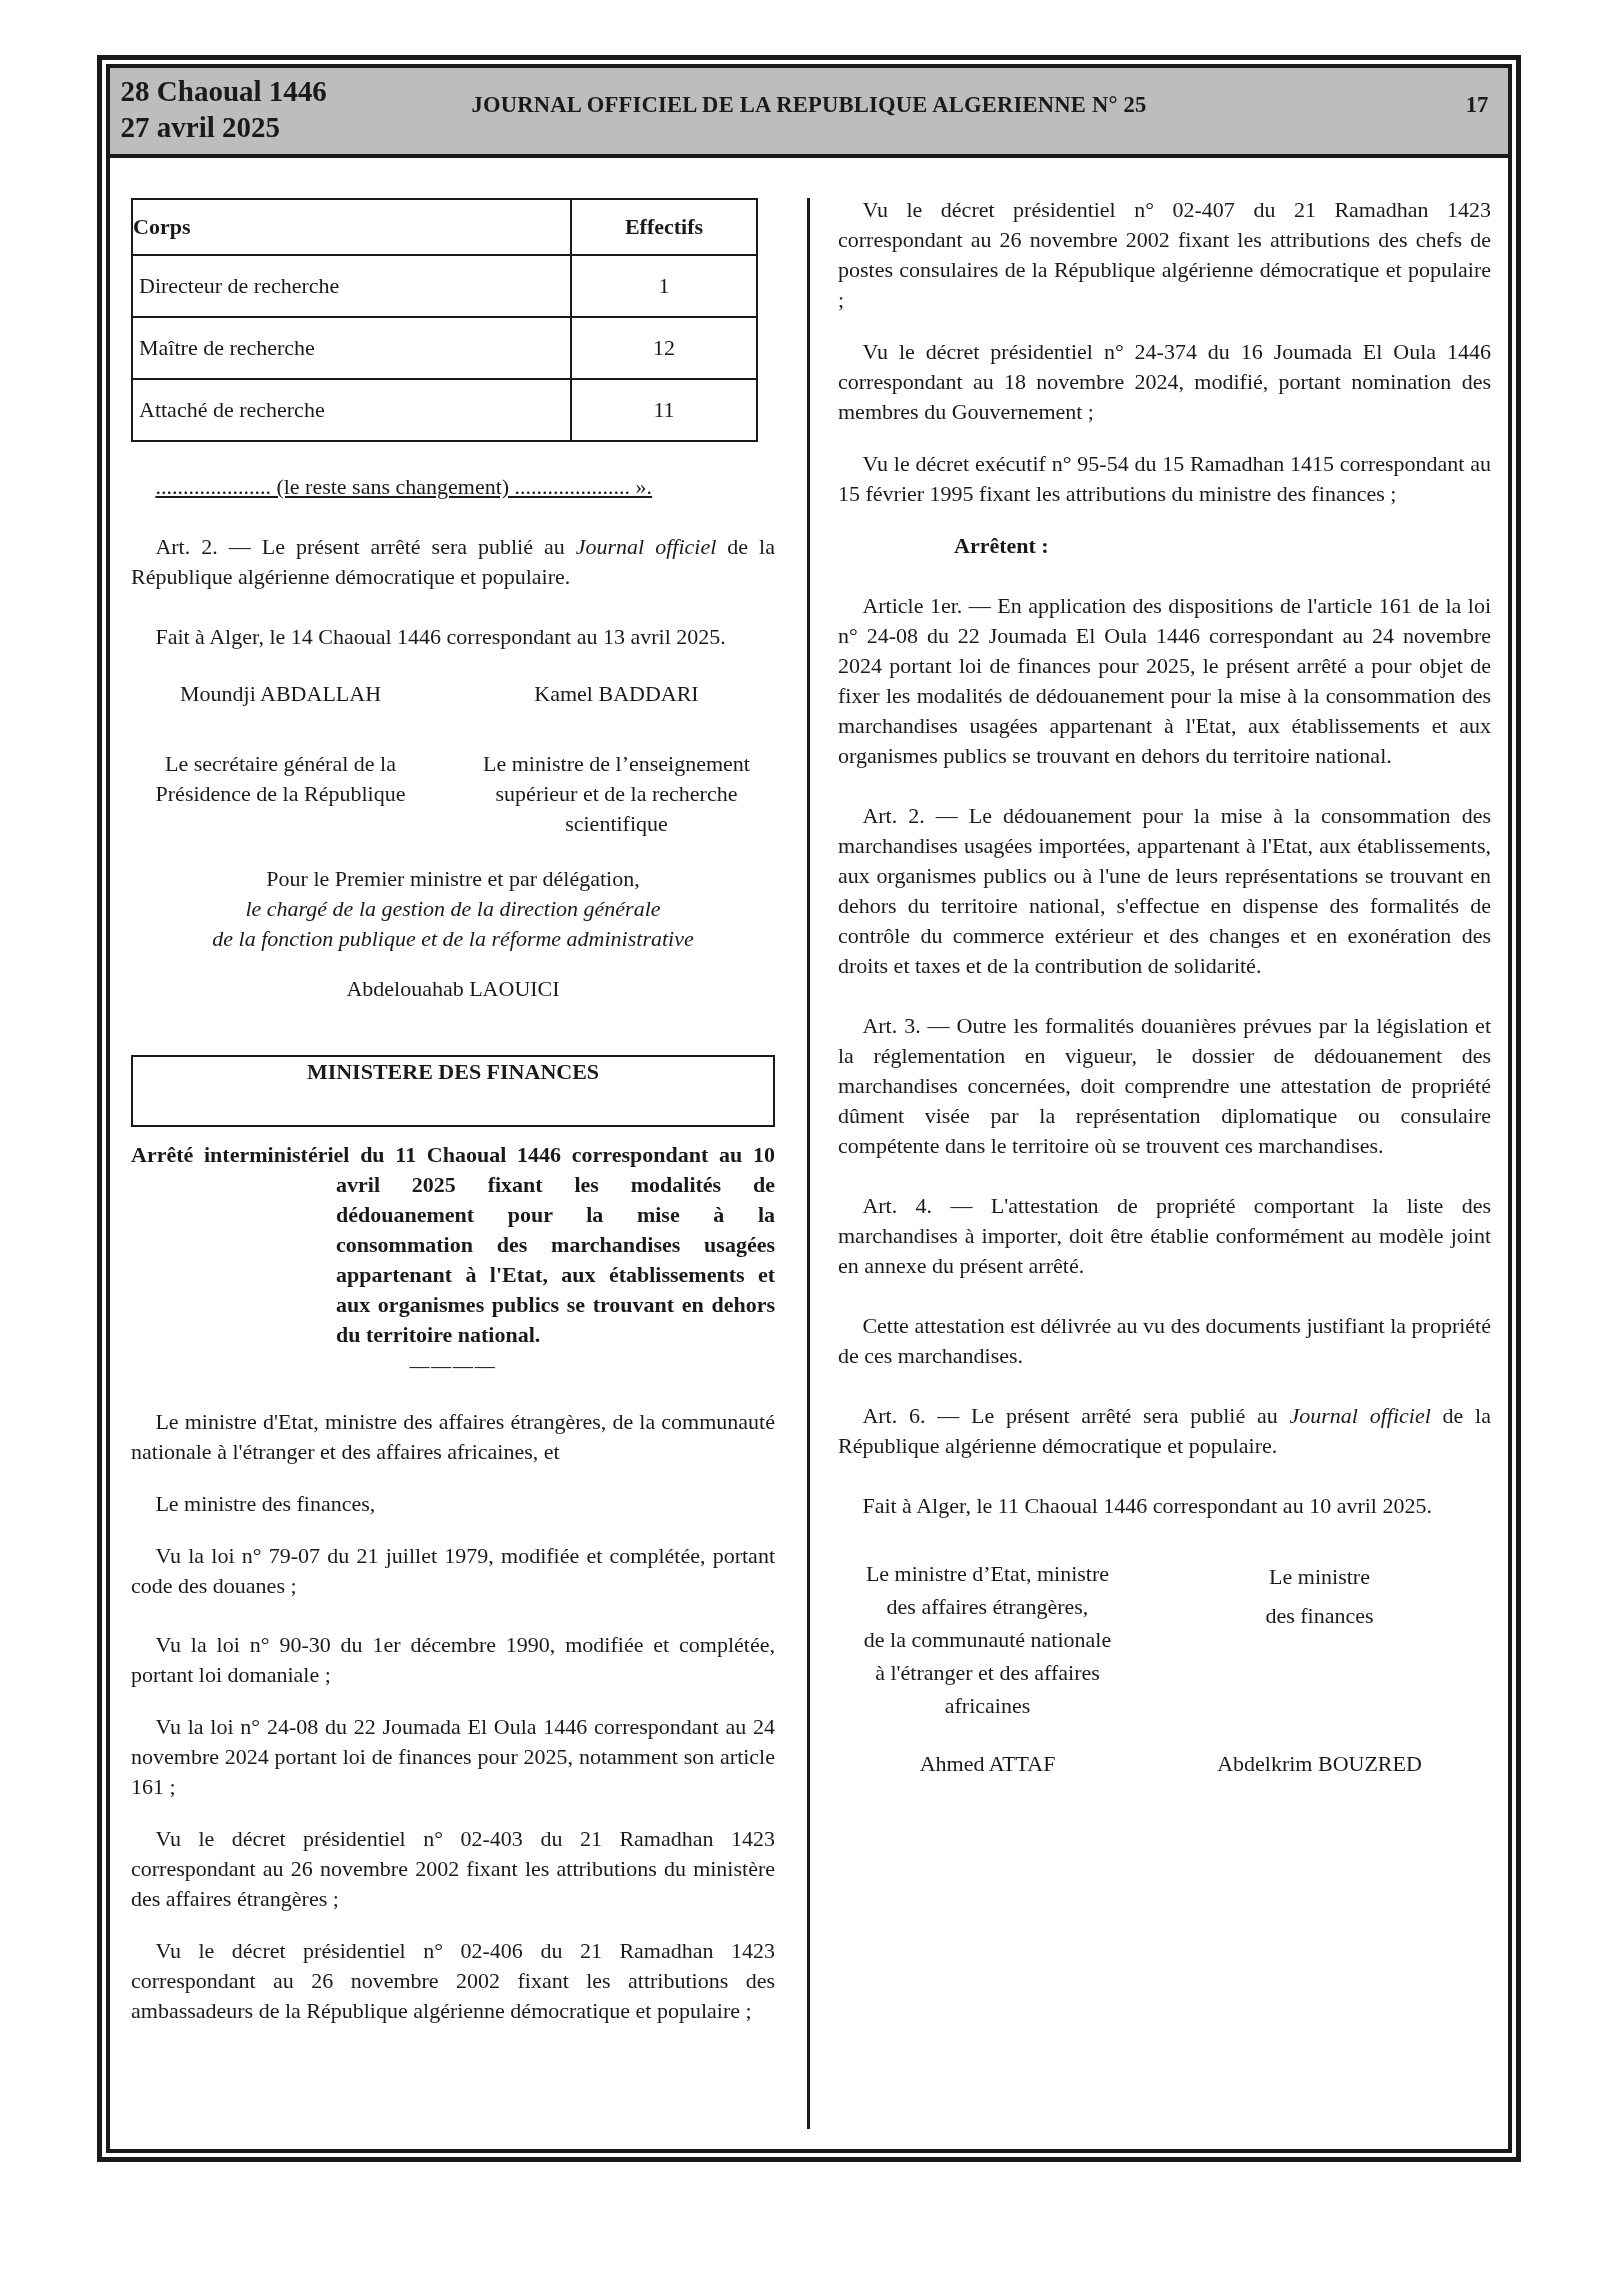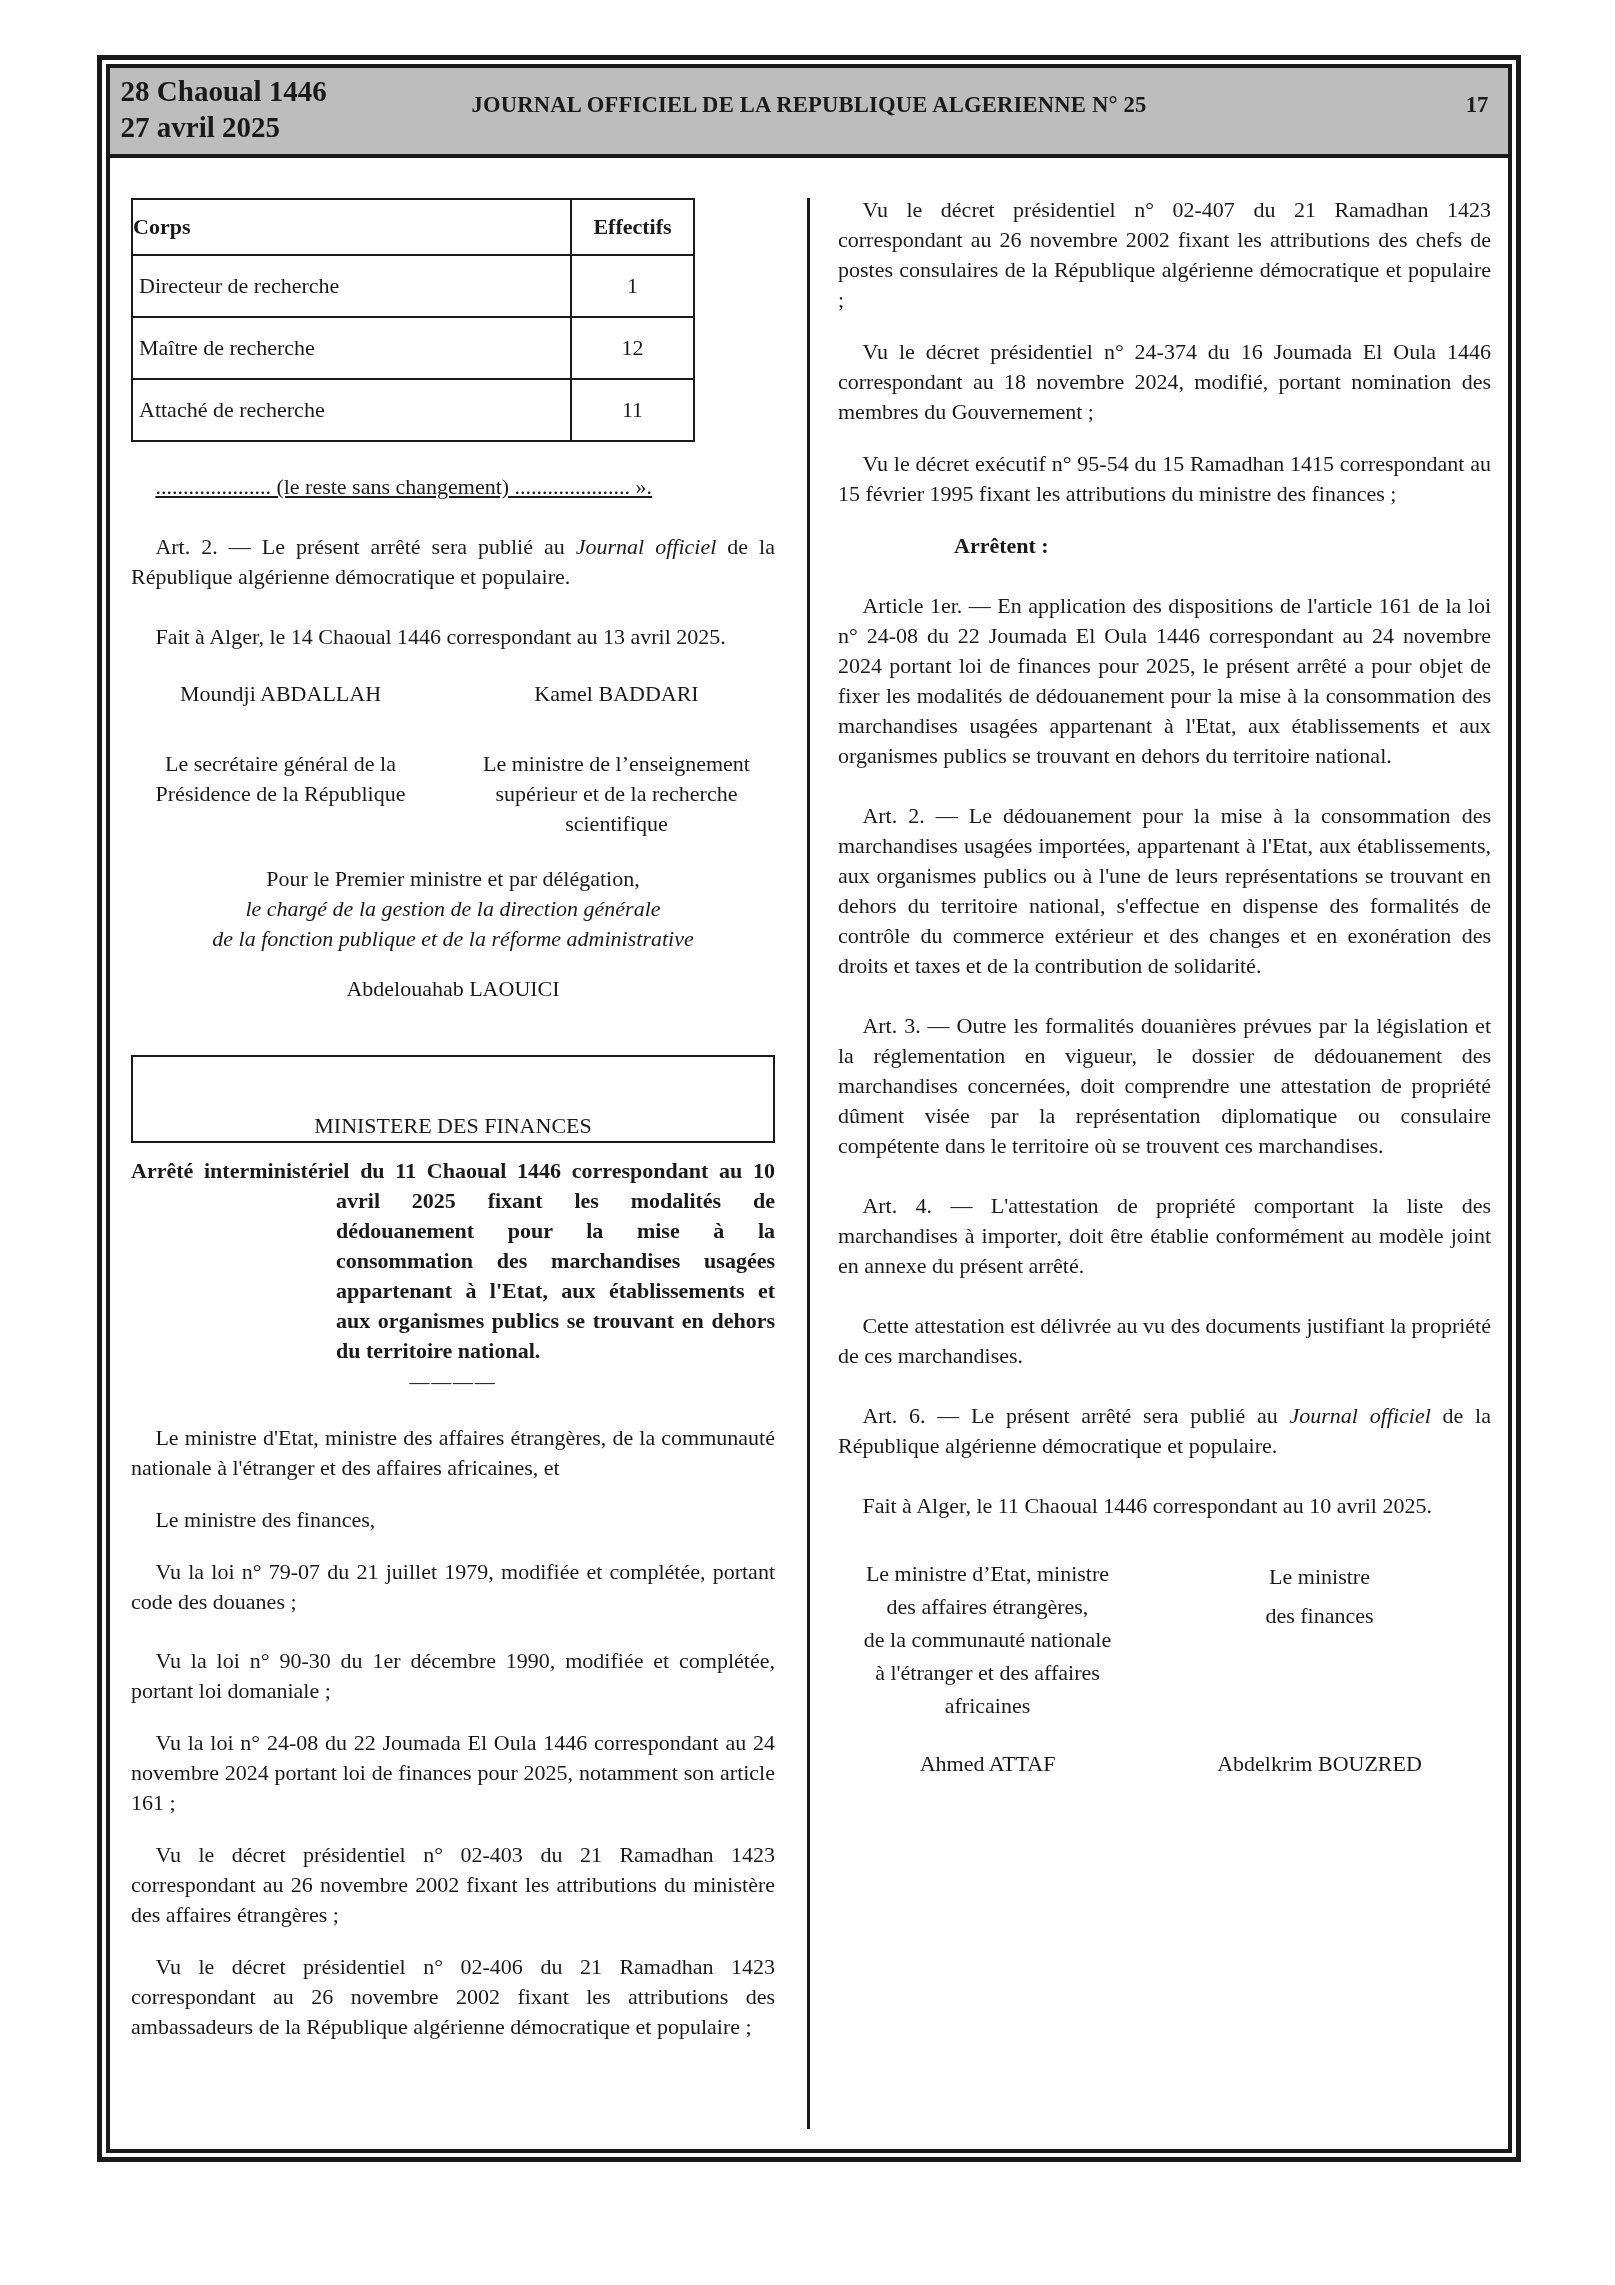--- a/index.html
+++ b/index.html
@@ -21,36 +21,36 @@
   .col-divider { position: absolute; left: 807px; top: 198px; width: 2.7px; height: 1931px; background: #1a1a1a; }
 
   .col { position: absolute; font-size: 22px; line-height: 30px; text-align: justify; }
   .col-left { left: 131px; width: 644px; }
   .col-right { left: 838px; width: 653px; }
 
   p { margin: 0; text-indent: 24.4px; }
   .gap { margin-top: 30px; }
   .gap-s { margin-top: 18px; }
 
-  table.corps { border-collapse: collapse; width: 564px; font-size: 22px; }
+  table.corps { border-collapse: collapse; width: 627px; font-size: 22px; }
   table.corps td, table.corps th { border: 2.7px solid #1a1a1a; height: 60px; padding: 0; }
   table.corps th { font-weight: bold; height: 54px; }
   table.corps td.name { text-align: left; padding-left: 6px; width: 431px; }
   table.corps td.num, table.corps th.num { text-align: center; }
 
   .center { text-align: center; text-indent: 0; }
   .italic { font-style: italic; }
   .bold { font-weight: bold; }
 
   .sig-row { display: flex; justify-content: space-between; text-align: center; }
   .sig-row > div { text-indent: 0; }
 
-  .ministry-box { border: 2.7px solid #1a1a1a; height: 88px; box-sizing: border-box;
-                  display: flex; align-items: flex-end; justify-content: center; margin-top: 51px;
-                  font-weight: normal; font-size: 22px; }
+  .ministry-box { border: 2.7px solid #1a1a1a; height: 72px; box-sizing: border-box;
+                  display: flex; align-items: flex-start; justify-content: center; margin-top: 51px;
+                  font-weight: bold; font-size: 22px; }
   .arrete-title { font-weight: bold; text-indent: -205px; padding-left: 205px; margin-top: 12.7px; }
   .dashes { text-align: center; text-indent: 0; letter-spacing: 1.8px; font-size: 20px; line-height: 22px; }
 </style>
 </head>
 <body>
 
 <div class="frame">
   <div class="frame-inner">
     <div class="header">
       <div class="hdr-date">

